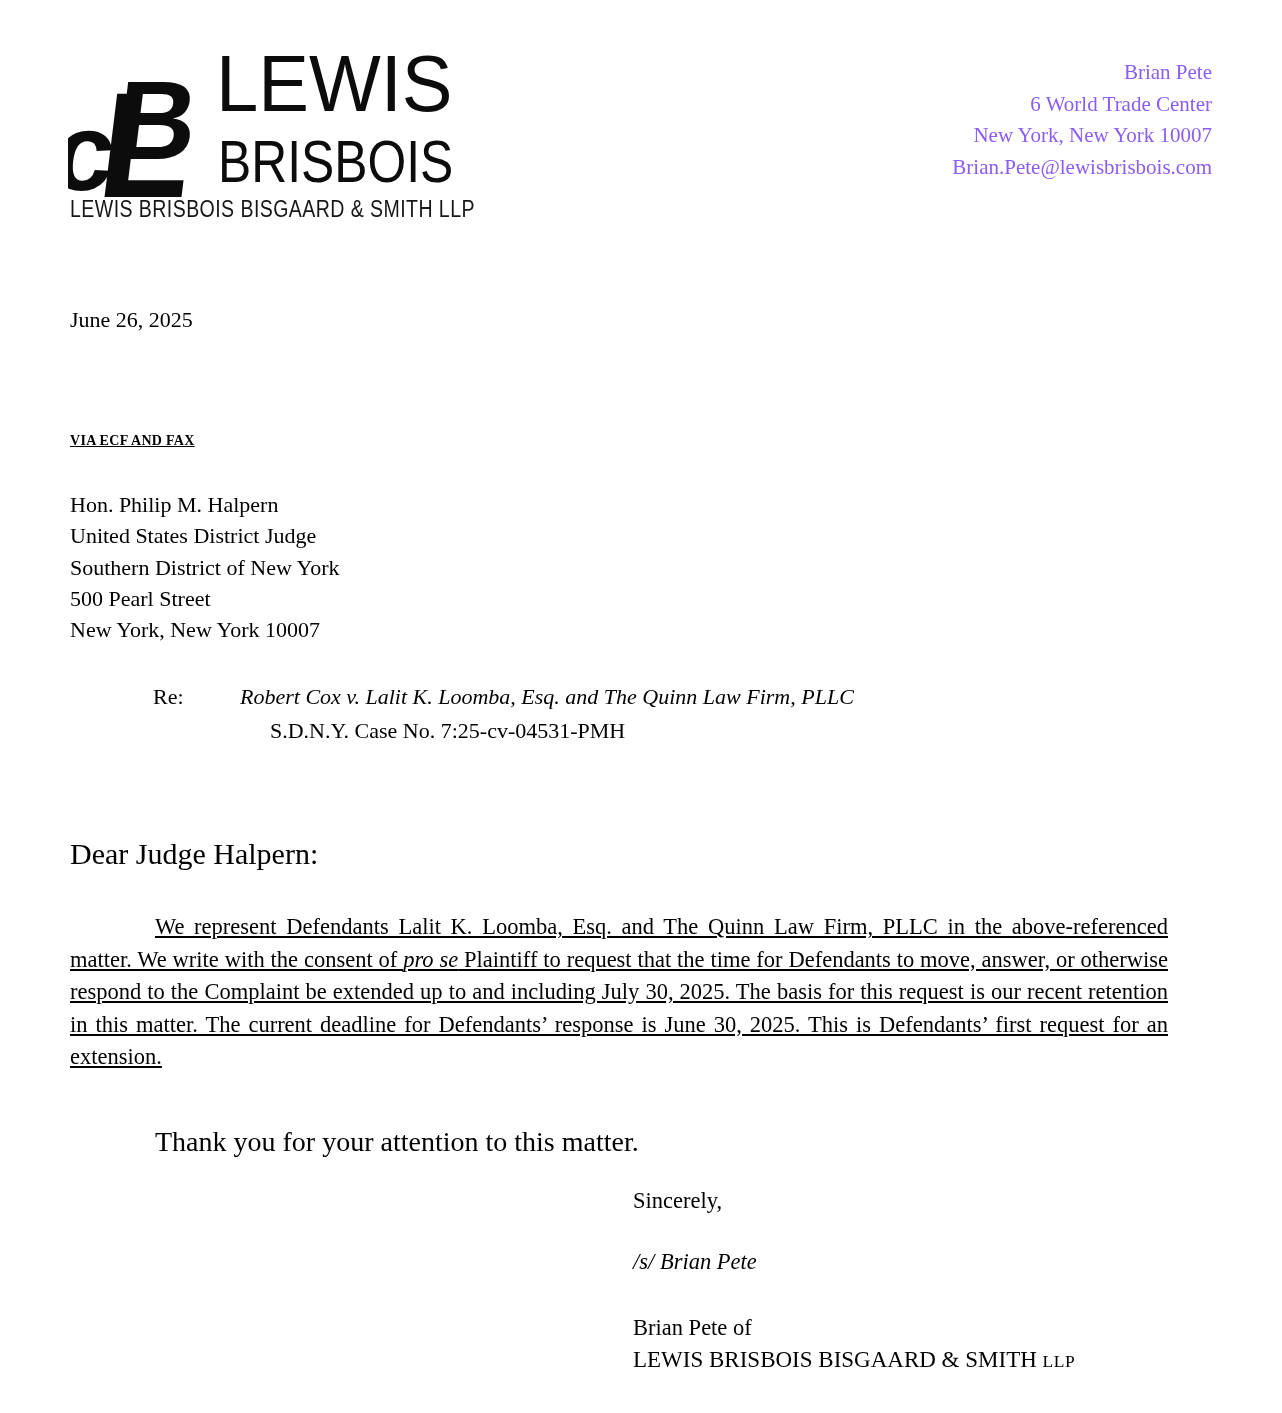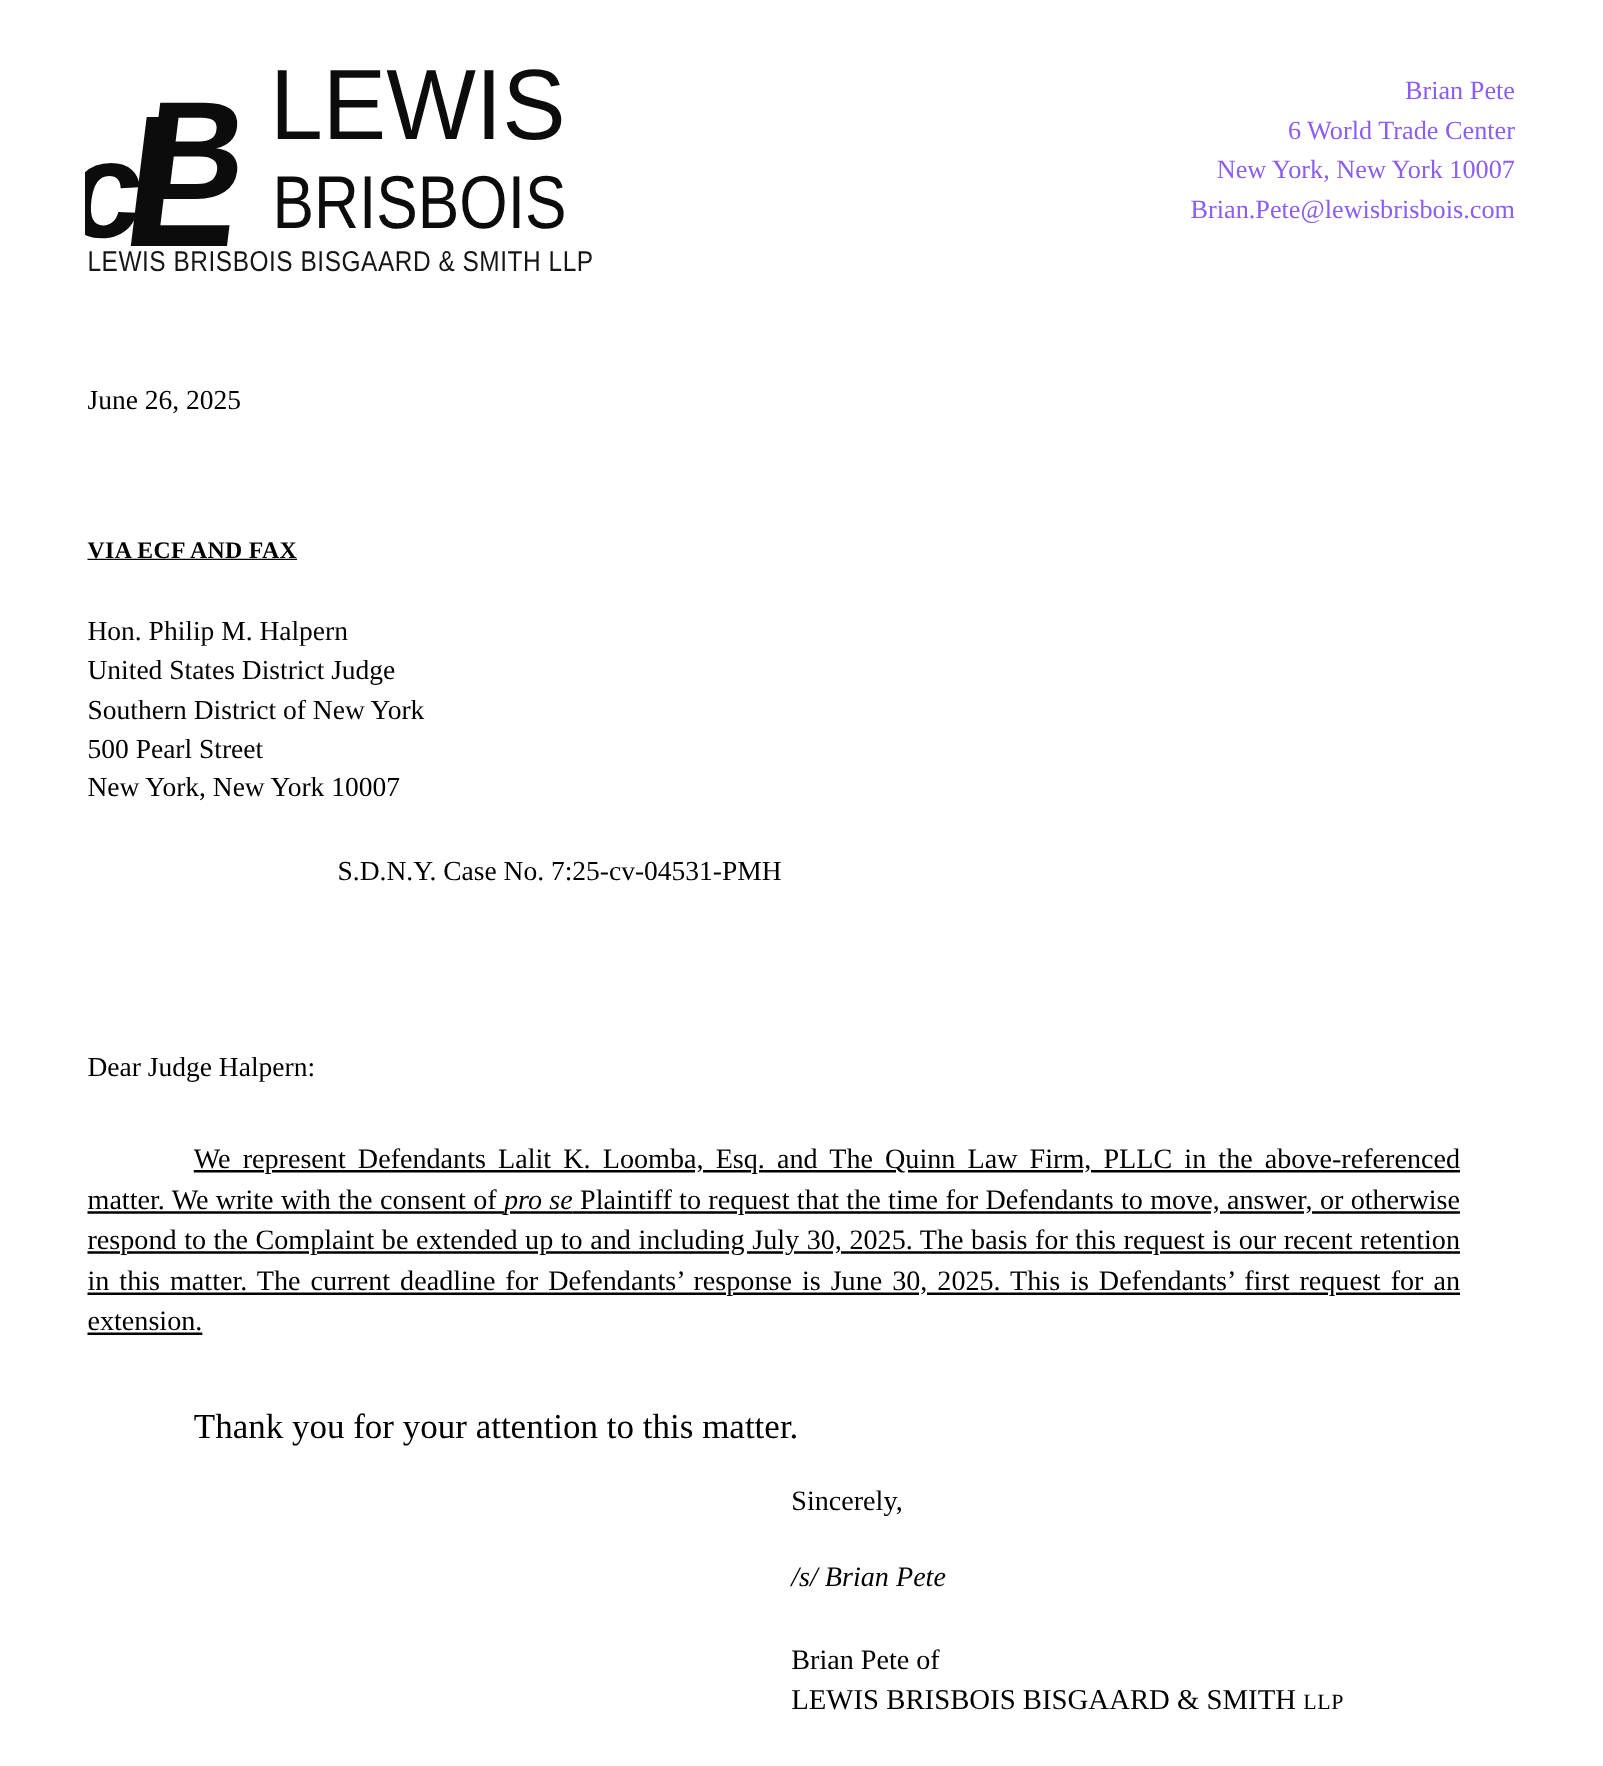--- a/index.html
+++ b/index.html
@@ -54,39 +54,39 @@
     color: #8b5cf6;
   }
 
   
   .date-line {
     position: absolute; left: 70px; top: 304px;
     font-size: 22px; line-height: 32px;
   }
   .via-line {
     position: absolute; left: 70px; top: 425px;
-    font-size: 19px; line-height: 32px;
+    font-size: 14px; line-height: 32px;
     font-weight: bold; text-decoration: underline;
     letter-spacing: 0.3px;
   }
   .recipient {
     position: absolute; left: 70px; top: 489px;
     font-size: 22px; line-height: 31.3px;
   }
   .re-block {
     position: absolute; left: 153px; top: 680px;
     font-size: 22px; line-height: 34px;
   }
   .re-row { display: flex; }
   .re-label { width: 87px; flex: 0 0 87px; }
   .re-case { font-style: italic; }
   .re-caseno { margin-left: 117px; }
   .salutation {
     position: absolute; left: 70px; top: 838px;
-    font-size: 22px; line-height: 32px;
+    font-size: 30px; line-height: 32px;
   }
   .para1 {
     position: absolute; left: 70px; top: 911px;
     width: 1098px;
     font-size: 22.5px; line-height: 32.5px;
     text-align: justify;
     text-indent: 85px;
     text-decoration: underline;
   }
   .para2 {
@@ -140,20 +140,24 @@
 
   <div class="recipient">
     <div>Hon. Philip M. Halpern</div>
     <div>United States District Judge</div>
     <div>Southern District of New York</div>
     <div>500 Pearl Street</div>
     <div>New York, New York 10007</div>
   </div>
 
   <div class="re-block">
+    <div class="re-row">
+      <span class="re-label">Re:</span>
+      <span class="re-case">Robert Cox v. Lalit K. Loomba, Esq. and The Quinn Law Firm, PLLC</span>
+    </div>
     <div class="re-caseno">S.D.N.Y. Case No. 7:25-cv-04531-PMH</div>
   </div>
 
   <div class="salutation">Dear Judge Halpern:</div>
 
   <p class="para1"><span>We represent Defendants Lalit K. Loomba, Esq. and The Quinn Law Firm, PLLC in the above-referenced matter. We write with the consent of </span><em>pro se</em><span> Plaintiff to request that the time for Defendants to move, answer, or otherwise respond to the Complaint be extended up to and including July 30, 2025. The basis for this request is our recent retention in this matter. The current deadline for Defendants’ response is June 30, 2025. This is Defendants’ first request for an extension.</span></p>
 
   <p class="para2">Thank you for your attention to this matter.</p>
 
   <div class="closing">

